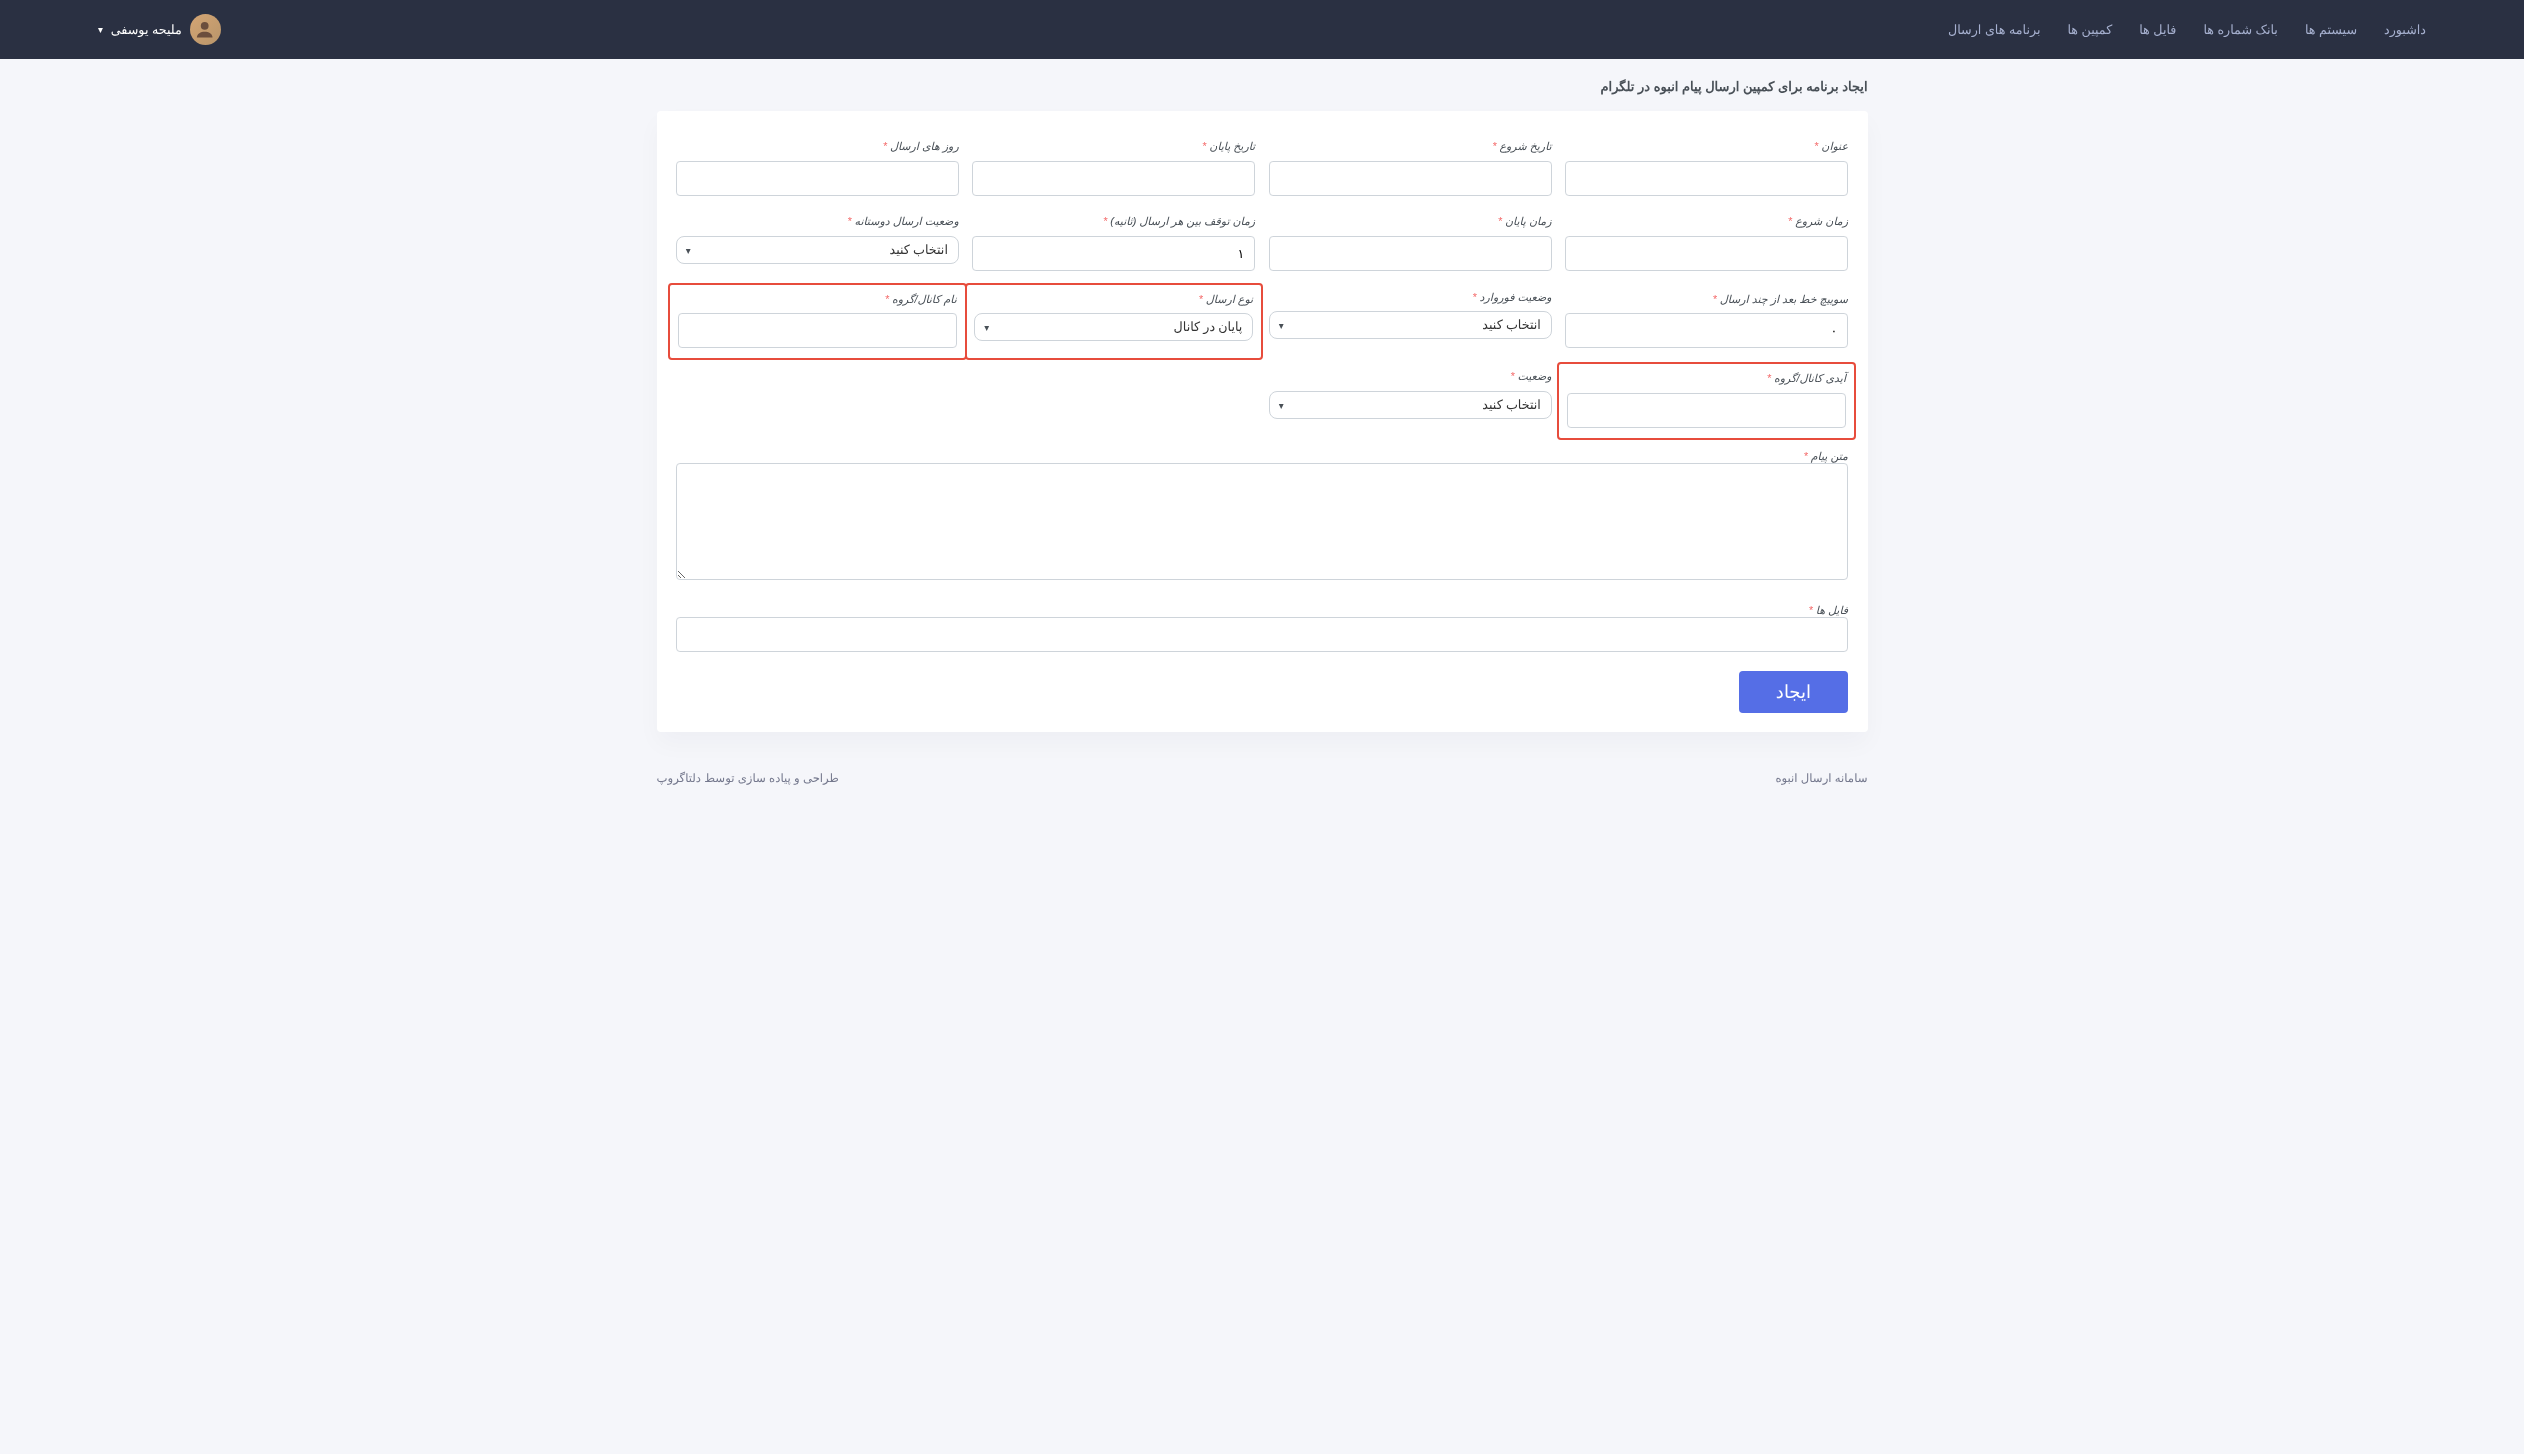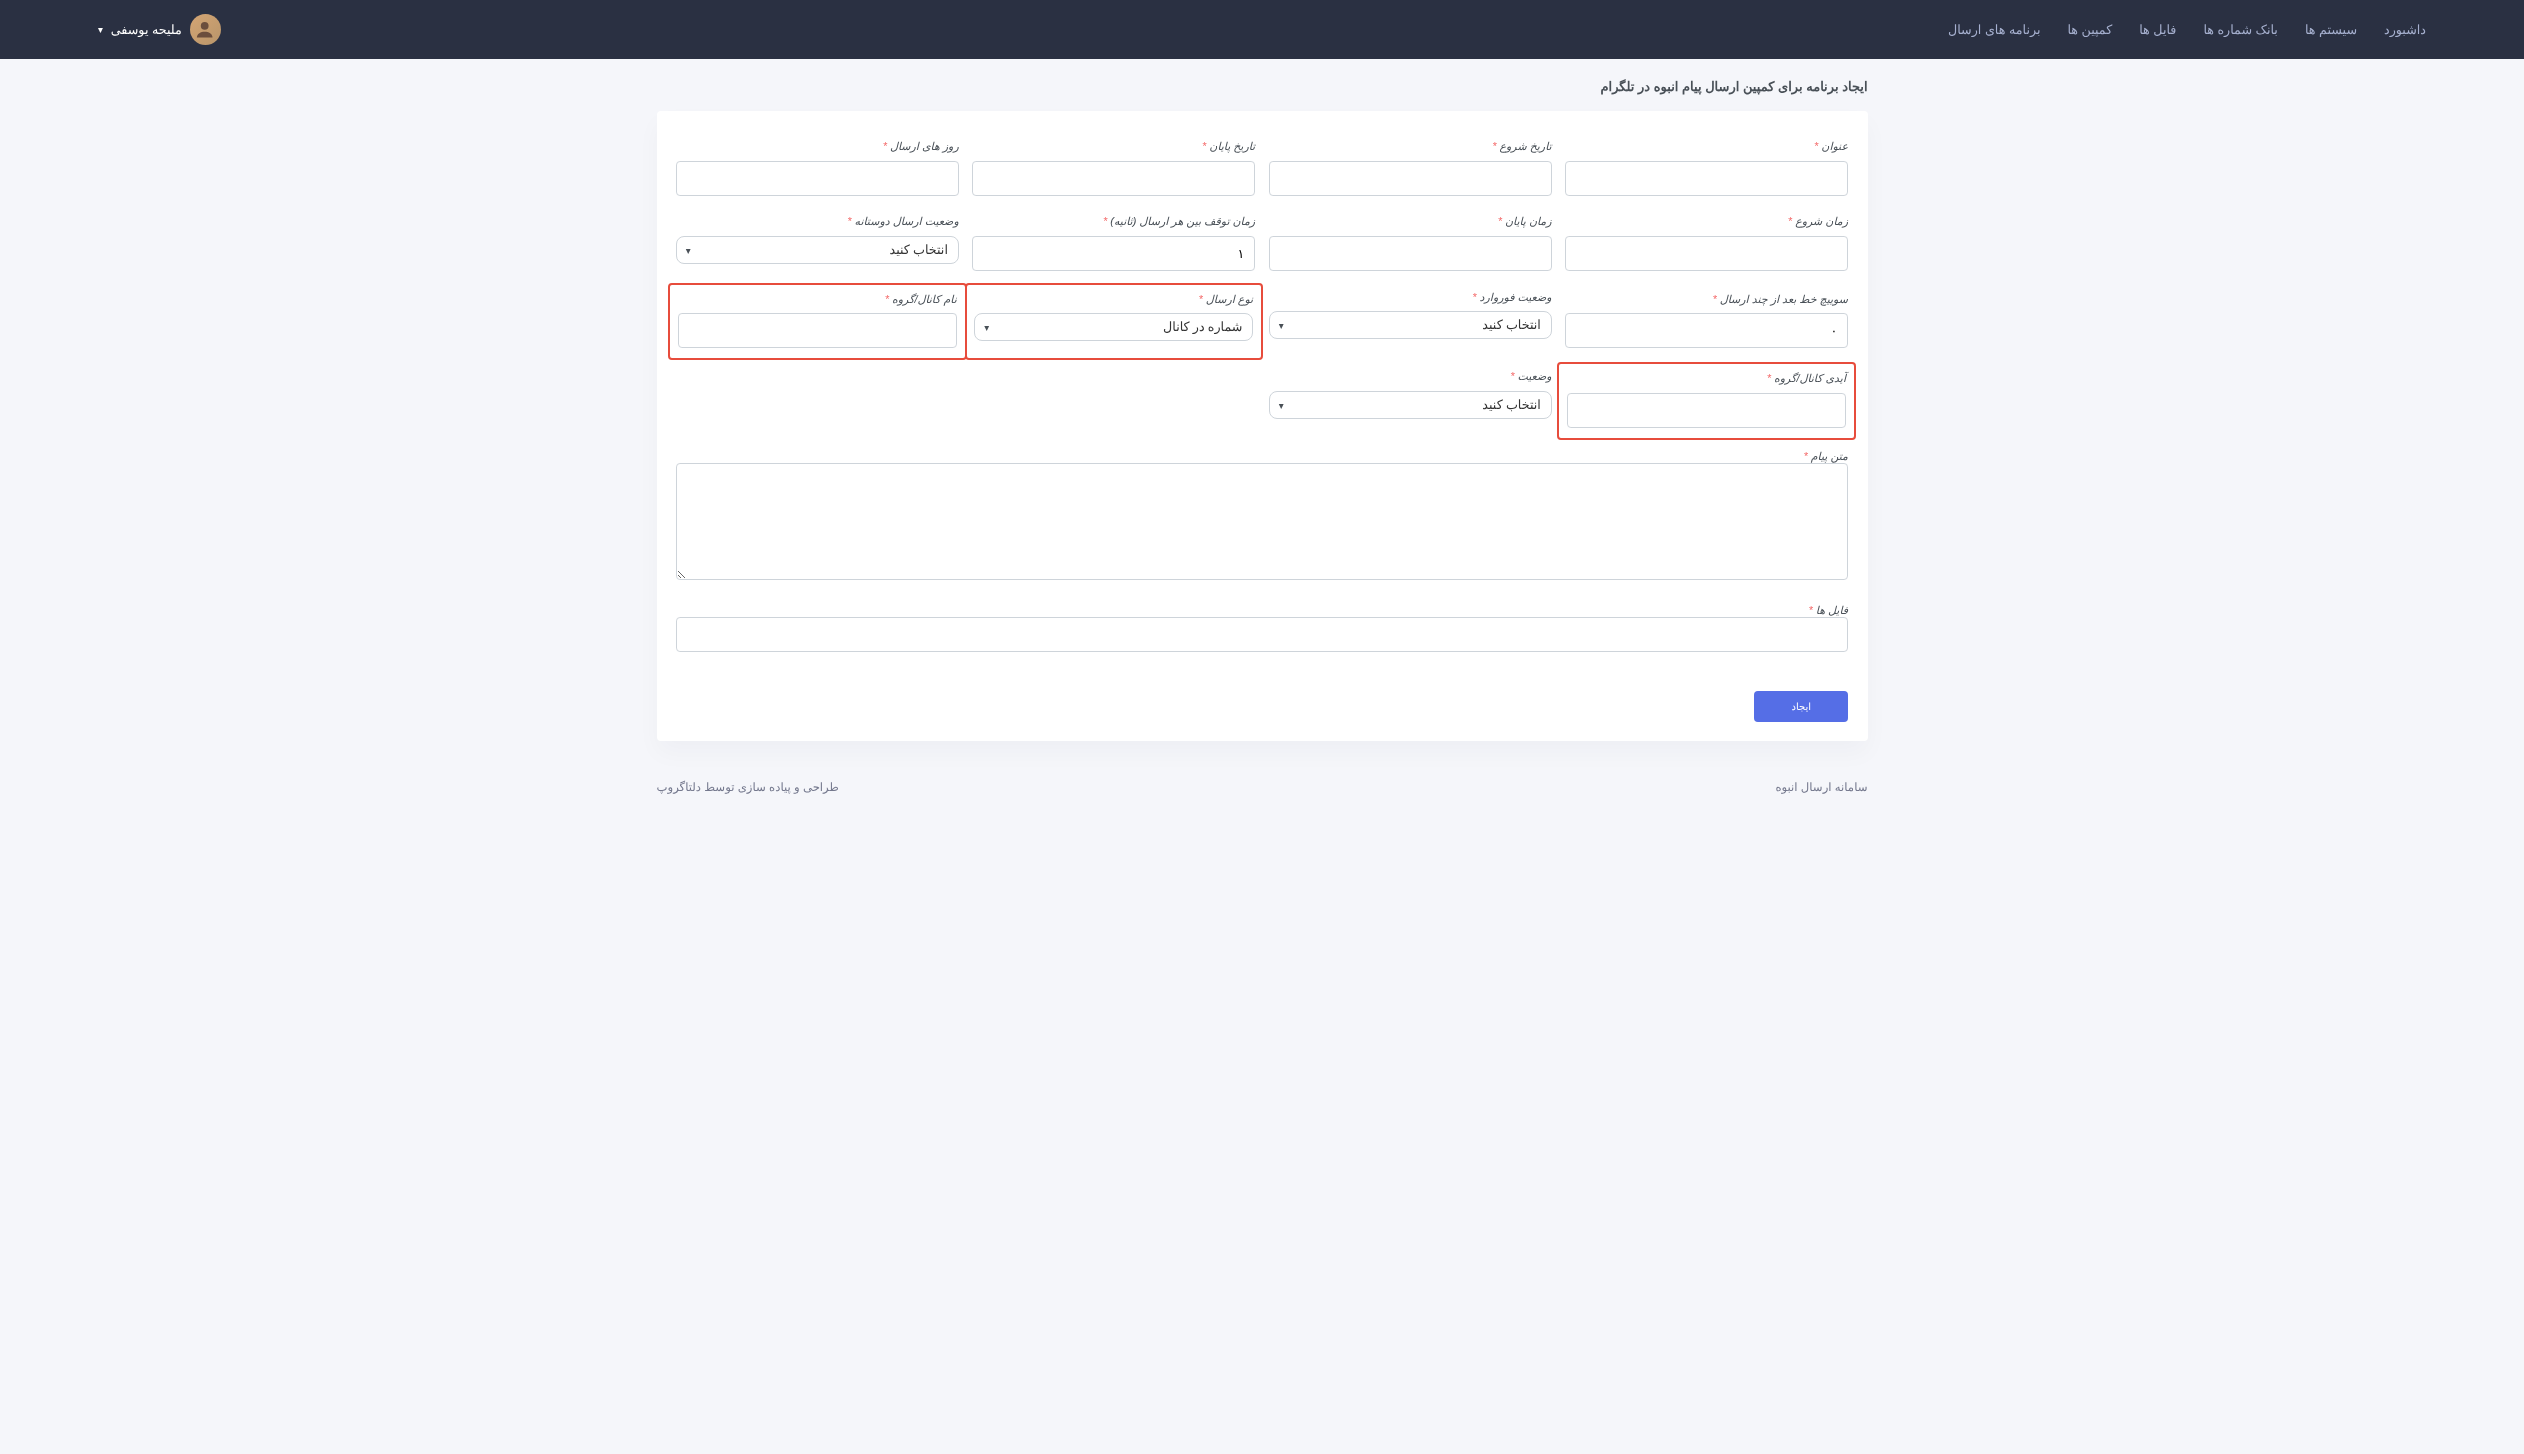--- a/index.html
+++ b/index.html
@@ -177,23 +177,22 @@
   direction: rtl;
 }
 
 .btn-submit {
   background: #556ee6;
   color: #fff;
   border: none;
   border-radius: 3.9px;
   padding: 9.8px 37px;
   font-family: inherit;
-  font-size: 10px;
+  font-size: 18px;
   cursor: pointer;
-  margin-top: 20px;
 }
 
 .footer {
   max-width: 1211px;
   margin: 0 auto;
   padding: 19.5px 0;
   display: flex;
   justify-content: space-between;
   color: #74788d;
   font-size: 11.7px;
@@ -326,21 +325,21 @@
           <span class="select-caret">▾</span>
         </div>
       </div>
 
       <div class="form-group row-3-col-3 highlighted">
         <label class="form-label">
           <span>نوع ارسال</span> <span class="required">*</span>
         </label>
         <div class="select-wrapper">
           <div class="select-control">
-            <span>شماره در کانال</span>
+            <span>پایان در کانال</span>
           </div>
           <span class="select-caret">▾</span>
         </div>
       </div>
 
       <div class="form-group row-3-col-4 highlighted">
         <label class="form-label">
           <span>نام کانال/گروه</span> <span class="required">*</span>
         </label>
         <input class="form-control" type="text" value="" style="">

